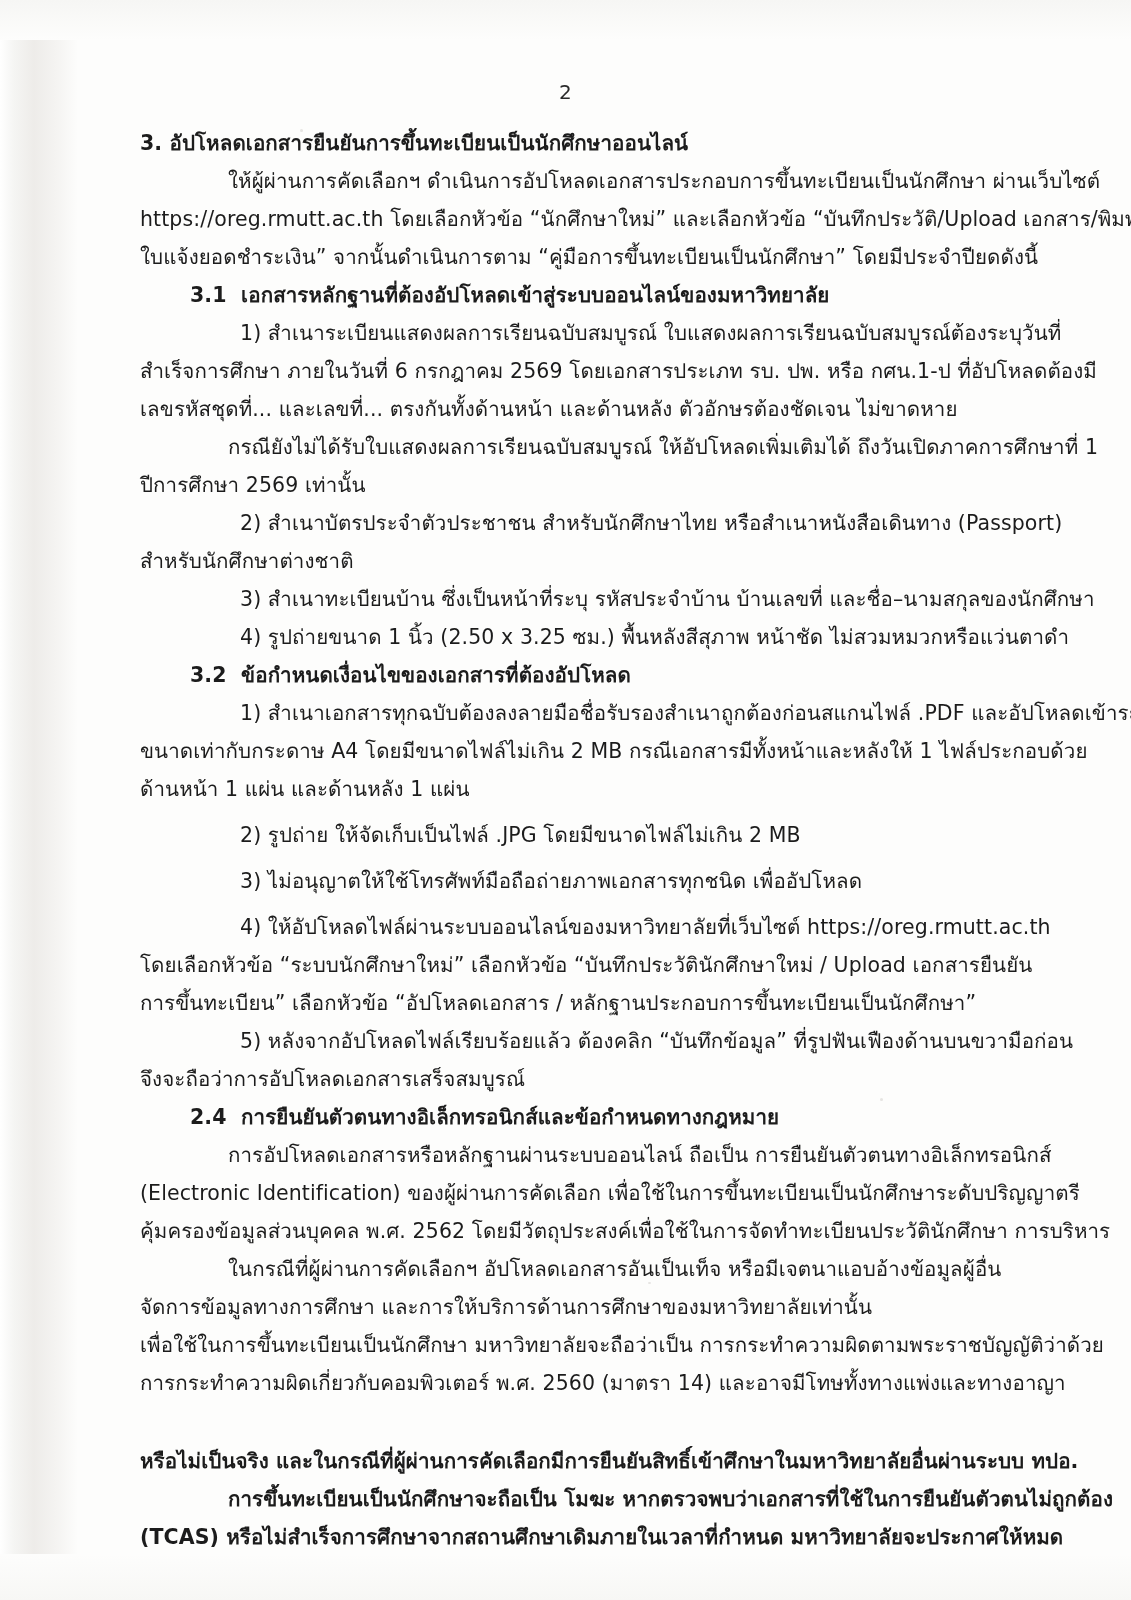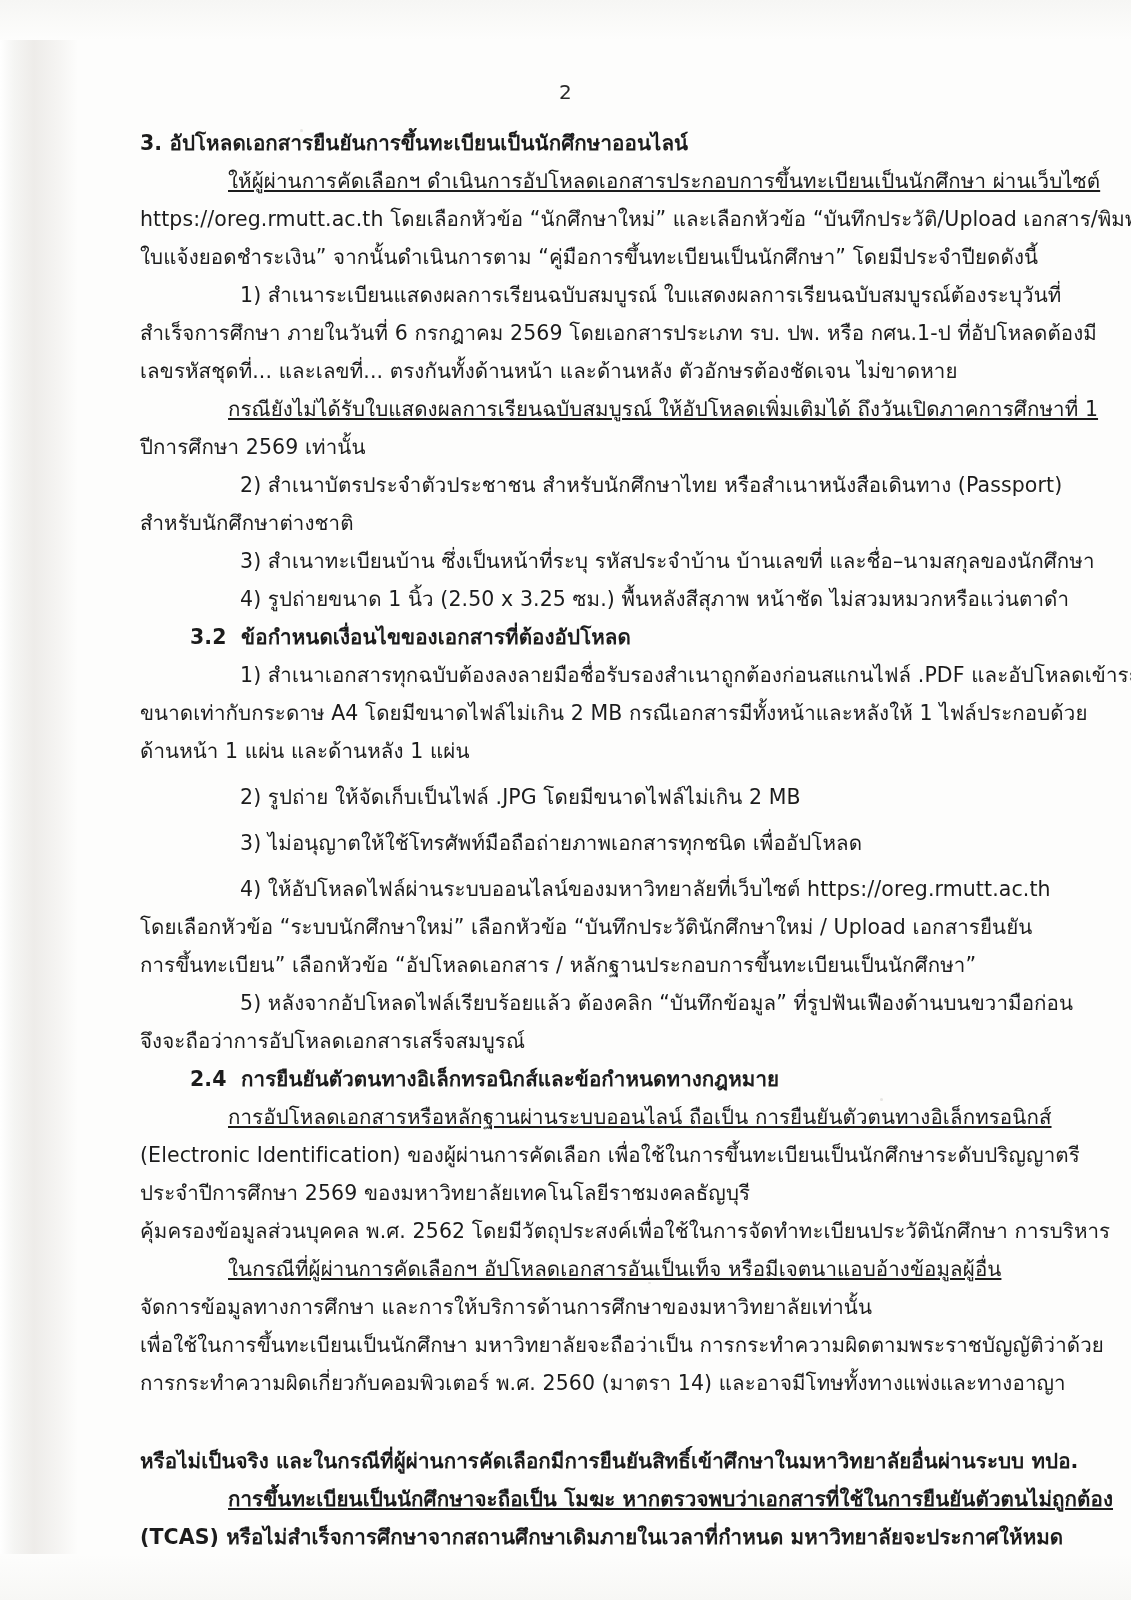--- a/index.html
+++ b/index.html
@@ -92,21 +92,21 @@
     letter-spacing: .1px;
   }
 
   .bold   { font-weight: 700; }
   .italic { }
 
   
   .ind-0   { padding-left: 0;    }
   .ind-sec { padding-left: 50px; }   
   .ind-itm { padding-left: 100px; }  
-  .ind-par { padding-left: 88px; text-decoration: underline; }   
+  .ind-par { padding-left: 88px; }   
 
   .gap-sm { height: 8px; }
   .gap-lg { height: 40px; }
 
   
   .body .line { text-rendering: optimizeLegibility; }
 </style>
 </head>
 <body>
 
@@ -124,20 +124,21 @@
   <div class="page-number">2</div>
 
   <div class="body">
 
     <div class="line bold ind-0">3. อัปโหลดเอกสารยืนยันการขึ้นทะเบียนเป็นนักศึกษาออนไลน์</div>
 
     <div class="line ind-par">ให้ผู้ผ่านการคัดเลือกฯ ดำเนินการอัปโหลดเอกสารประกอบการขึ้นทะเบียนเป็นนักศึกษา ผ่านเว็บไซต์</div>
     <div class="line ind-0"><span>https://oreg.rmutt.ac.th โดยเลือกหัวข้อ </span><span class="italic">“นักศึกษาใหม่”</span><span> และเลือกหัวข้อ </span><span class="italic">“บันทึกประวัติ/Upload เอกสาร/พิมพ์</span></div>
     <div class="line ind-0"><span class="italic">ใบแจ้งยอดชำระเงิน”</span><span> จากนั้นดำเนินการตาม </span><span class="italic">“คู่มือการขึ้นทะเบียนเป็นนักศึกษา”</span><span> โดยมีประจำปียดดังนี้</span></div>
 
+    <div class="line bold ind-sec"><span>3.1</span>&nbsp;&nbsp;<span>เอกสารหลักฐานที่ต้องอัปโหลดเข้าสู่ระบบออนไลน์ของมหาวิทยาลัย</span></div>
 
     <div class="line ind-itm">1)  สำเนาระเบียนแสดงผลการเรียนฉบับสมบูรณ์ ใบแสดงผลการเรียนฉบับสมบูรณ์ต้องระบุวันที่</div>
     <div class="line ind-0">สำเร็จการศึกษา ภายในวันที่ 6 กรกฎาคม 2569 โดยเอกสารประเภท รบ. ปพ. หรือ กศน.1-ป ที่อัปโหลดต้องมี</div>
     <div class="line ind-0">เลขรหัสชุดที่... และเลขที่... ตรงกันทั้งด้านหน้า และด้านหลัง ตัวอักษรต้องชัดเจน ไม่ขาดหาย</div>
 
     <div class="line ind-par">กรณียังไม่ได้รับใบแสดงผลการเรียนฉบับสมบูรณ์ ให้อัปโหลดเพิ่มเติมได้ ถึงวันเปิดภาคการศึกษาที่ 1</div>
     <div class="line ind-0">ปีการศึกษา 2569 เท่านั้น</div>
 
     <div class="line ind-itm">2)  สำเนาบัตรประจำตัวประชาชน สำหรับนักศึกษาไทย หรือสำเนาหนังสือเดินทาง (Passport)</div>
     <div class="line ind-0">สำหรับนักศึกษาต่างชาติ</div>
@@ -163,21 +164,20 @@
     <div class="line ind-0">โดยเลือกหัวข้อ “ระบบนักศึกษาใหม่” เลือกหัวข้อ “บันทึกประวัตินักศึกษาใหม่ / Upload เอกสารยืนยัน</div>
     <div class="line ind-0">การขึ้นทะเบียน” เลือกหัวข้อ “อัปโหลดเอกสาร / หลักฐานประกอบการขึ้นทะเบียนเป็นนักศึกษา”</div>
 
     <div class="line ind-itm">5)  หลังจากอัปโหลดไฟล์เรียบร้อยแล้ว ต้องคลิก “บันทึกข้อมูล” ที่รูปฟันเฟืองด้านบนขวามือก่อน</div>
     <div class="line ind-0">จึงจะถือว่าการอัปโหลดเอกสารเสร็จสมบูรณ์</div>
 
     <div class="line bold ind-sec"><span>2.4</span>&nbsp;&nbsp;<span>การยืนยันตัวตนทางอิเล็กทรอนิกส์และข้อกำหนดทางกฎหมาย</span></div>
 
     <div class="line ind-par">การอัปโหลดเอกสารหรือหลักฐานผ่านระบบออนไลน์ ถือเป็น การยืนยันตัวตนทางอิเล็กทรอนิกส์</div>
     <div class="line ind-0">(Electronic Identification) ของผู้ผ่านการคัดเลือก เพื่อใช้ในการขึ้นทะเบียนเป็นนักศึกษาระดับปริญญาตรี</div>
-    <div class="line ind-0">ประจำปีการศึกษา 2569 ของมหาวิทยาลัยเทคโนโลยีราชมงคลธัญบุรี</div>
 
     <div class="line ind-0">คุ้มครองข้อมูลส่วนบุคคล พ.ศ. 2562 โดยมีวัตถุประสงค์เพื่อใช้ในการจัดทำทะเบียนประวัตินักศึกษา การบริหาร</div>
     <div class="line ind-par">ในกรณีที่ผู้ผ่านการคัดเลือกฯ อัปโหลดเอกสารอันเป็นเท็จ หรือมีเจตนาแอบอ้างข้อมูลผู้อื่น</div>
 
     <div class="line ind-0">จัดการข้อมูลทางการศึกษา และการให้บริการด้านการศึกษาของมหาวิทยาลัยเท่านั้น</div>
     <div class="line ind-0">เพื่อใช้ในการขึ้นทะเบียนเป็นนักศึกษา มหาวิทยาลัยจะถือว่าเป็น การกระทำความผิดตามพระราชบัญญัติว่าด้วย</div>
     <div class="line ind-0">การกระทำความผิดเกี่ยวกับคอมพิวเตอร์ พ.ศ. 2560 (มาตรา 14) และอาจมีโทษทั้งทางแพ่งและทางอาญา</div>
 
     <div class="gap-lg"></div>
     <div class="line bold ind-0">หรือไม่เป็นจริง และในกรณีที่ผู้ผ่านการคัดเลือกมีการยืนยันสิทธิ์เข้าศึกษาในมหาวิทยาลัยอื่นผ่านระบบ ทปอ.</div>

